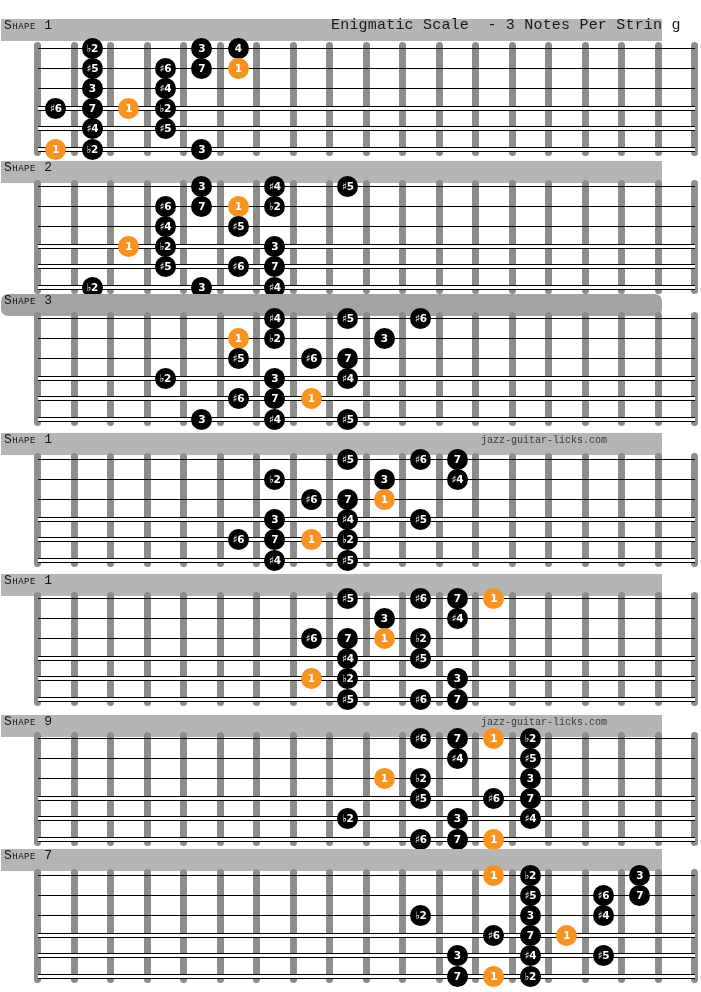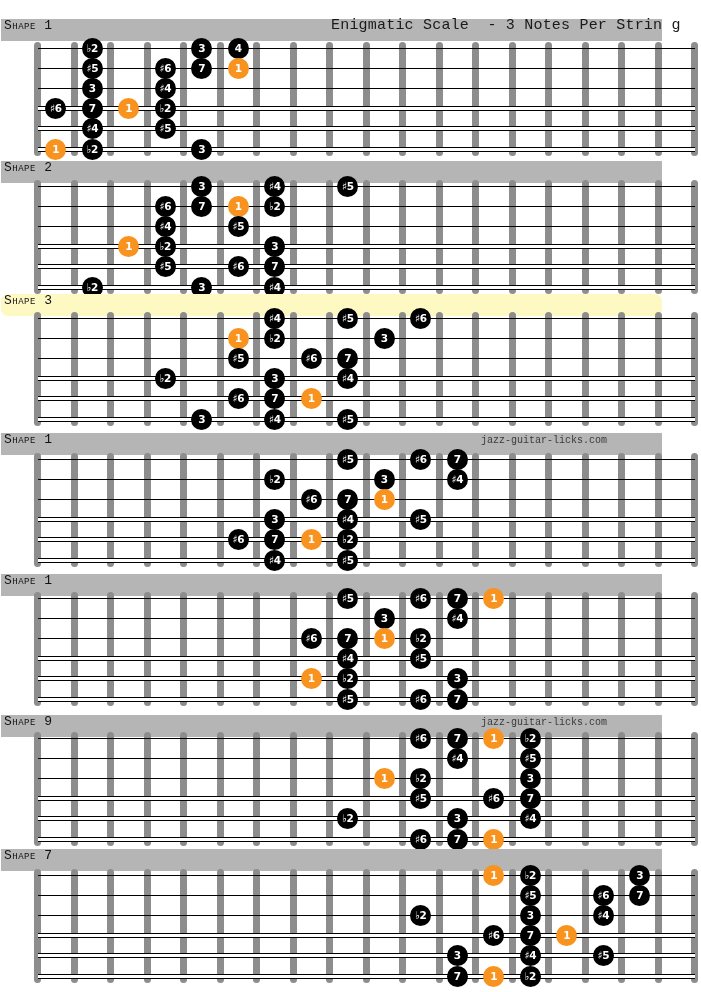--- a/index.html
+++ b/index.html
@@ -136,21 +136,21 @@
       <div class="dot" style="left: 154.75px; top: 236.1px; background: rgb(0, 0, 0);">♭2</div>
       <div class="dot" style="left: 264.25px; top: 236.1px; background: rgb(0, 0, 0);">3</div>
       <div class="dot" style="left: 154.75px; top: 256.3px; background: rgb(0, 0, 0);">♯5</div>
       <div class="dot" style="left: 227.75px; top: 256.3px; background: rgb(0, 0, 0);">♯6</div>
       <div class="dot" style="left: 264.25px; top: 256.3px; background: rgb(0, 0, 0);">7</div>
       <div class="dot" style="left: 81.75px; top: 276.5px; background: rgb(0, 0, 0);">♭2</div>
       <div class="dot" style="left: 191.25px; top: 276.5px; background: rgb(0, 0, 0);">3</div>
       <div class="dot" style="left: 264.25px; top: 276.5px; background: rgb(0, 0, 0);">♯4</div>
     </div>
     <div class="shape-section" style="top: 0px;">
-      <div class="section-header" style="top: 294px; background: #fef9c3; border-radius: 7px;">
+      <div class="section-header" style="top: 294px; background: #a3a3a3; border-radius: 7px;">
         <span class="shape-label">Shape 3</span>
       </div>
       <div class="fret-bar" style="left: 34px; top: 311.5px; height: 114px; background: rgb(141, 141, 141);"></div>
       <div class="fret-bar" style="left: 70.5px; top: 311.5px; height: 114px; background: rgb(141, 141, 141);"></div>
       <div class="fret-bar" style="left: 107px; top: 311.5px; height: 114px; background: rgb(141, 141, 141);"></div>
       <div class="fret-bar" style="left: 143.5px; top: 311.5px; height: 114px; background: rgb(141, 141, 141);"></div>
       <div class="fret-bar" style="left: 180px; top: 311.5px; height: 114px; background: rgb(141, 141, 141);"></div>
       <div class="fret-bar" style="left: 216.5px; top: 311.5px; height: 114px; background: rgb(141, 141, 141);"></div>
       <div class="fret-bar" style="left: 253px; top: 311.5px; height: 114px; background: rgb(141, 141, 141);"></div>
       <div class="fret-bar" style="left: 289.5px; top: 311.5px; height: 114px; background: rgb(141, 141, 141);"></div>

